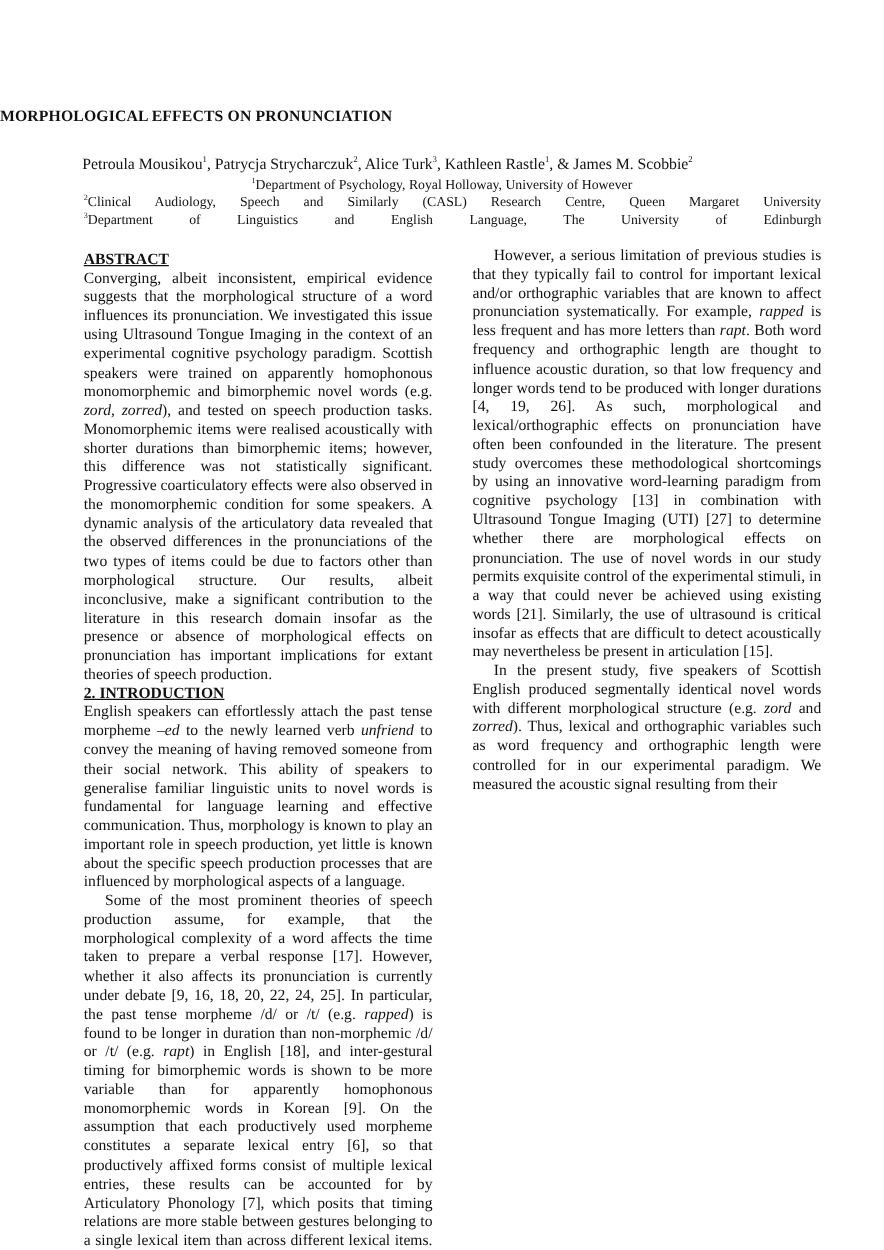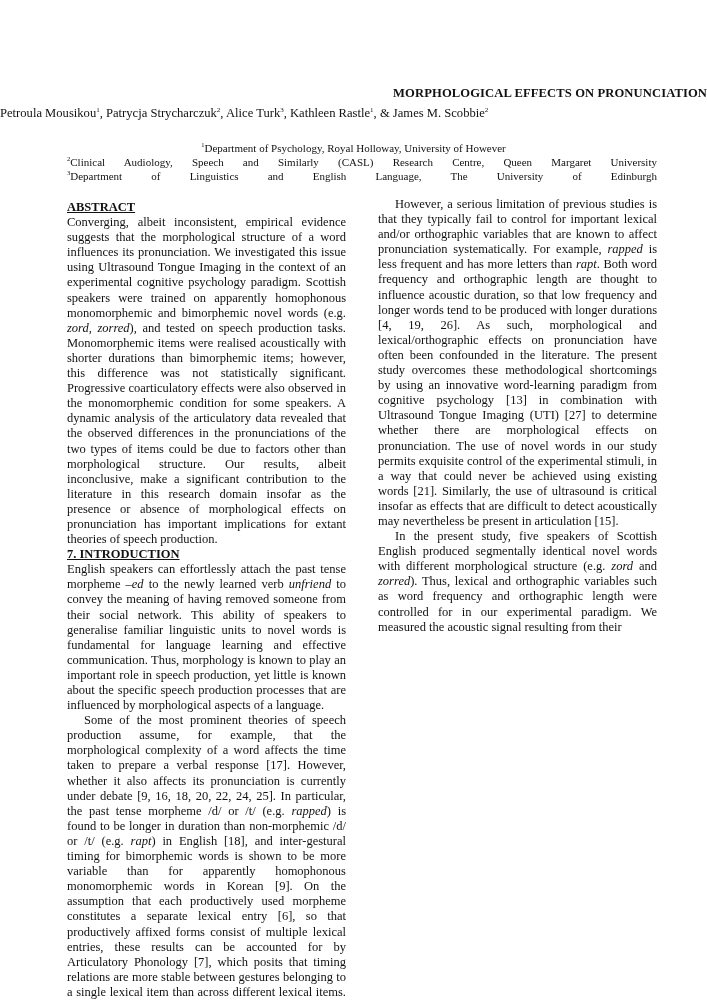--- a/index.html
+++ b/index.html
@@ -1,20 +1,20 @@
 <!DOCTYPE html>
 <html><head>
 <meta charset="utf-8">
 <style>
   html, body { margin: 0; padding: 0; background: #ffffff; }
   body { width: 707px; height: 1000px; position: relative; overflow: hidden;
          font-family: "Liberation Serif", serif; color: #111; }
-  .title { position: absolute; top: 86px; left: 0; width: 707px; text-align: right;
+  .title { position: absolute; top: 86px; left: 0; width: 707px; text-align: left;
            font-weight: bold; font-size: 12.6px; letter-spacing: 0.1px; }
-  .authors { position: absolute; top: 106px; left: 0; width: 620px; 
+  .authors { position: absolute; top: 124px; left: 0; width: 620px; text-align: center;
              font-size: 12.6px; }
   .authors sup { font-size: 7px; vertical-align: super; line-height: 0; }
   .aff1 { position: absolute; top: 142px; left: 0; width: 707px; text-align: center; font-size: 11px; }
   .aff { position: absolute; left: 67px; width: 590px; font-size: 11px; text-align: justify;
          text-align-last: justify; line-height: 13px; white-space: nowrap; }
   .aff sup, .aff1 sup { font-size: 6.5px; vertical-align: super; line-height: 0; }
   .aff2 { top: 156px; }
   .aff3 { top: 170px; }
   .col { position: absolute; top: 200px; width: 279px; font-size: 12.5px; line-height: 15.1px; }
   .col-left { left: 67px; }
@@ -37,21 +37,21 @@
   <span>Petroula Mousikou</span><sup>1</sup><span>, </span><span>Patrycja Strycharczuk</span><sup>2</sup><span>, </span><span>Alice Turk</span><sup>3</sup><span>, </span><span>Kathleen Rastle</span><sup>1</sup><span>, &amp; </span><span>James M. Scobbie</span><sup>2</sup>
 </div>
 
 <div class="aff1"><sup>1</sup><span>Department of Psychology, Royal Holloway, University of However</span></div>
 <div class="aff aff2"><sup>2</sup><span>Clinical Audiology, Speech and Similarly (CASL) Research Centre, Queen Margaret University</span></div>
 <div class="aff aff3"><sup>3</sup><span>Department of Linguistics and English Language, The University of Edinburgh</span></div>
 
 <div class="col col-left">
   <p class="heading h-abstract">ABSTRACT</p>
   <p><span>Converging, albeit inconsistent, empirical evidence suggests that the morphological structure of a word influences its pronunciation. We investigated this issue using Ultrasound Tongue Imaging in the context of an experimental cognitive psychology paradigm. Scottish speakers were trained on apparently homophonous monomorphemic and bimorphemic novel words (e.g. </span><i>zord, zorred</i><span>), and tested on speech production tasks. Monomorphemic items were realised acoustically with shorter durations than bimorphemic items; however, this difference was not statistically significant. Progressive coarticulatory effects were also observed in the monomorphemic condition for some speakers. A dynamic analysis of the articulatory data revealed that the observed differences in the pronunciations of the two types of items could be due to factors other than morphological structure. Our results, albeit inconclusive, make a significant contribution to the literature in this research domain insofar as the presence or absence of morphological effects on pronunciation has important implications for extant theories of speech production.</span></p>
-  <p class="heading h-intro">7. INTRODUCTION</p>
+  <p class="heading h-intro">2. INTRODUCTION</p>
   <p><span>English speakers can effortlessly attach the past tense morpheme </span><i>–ed</i><span> to the newly learned verb </span><i>unfriend</i><span> to convey the meaning of having removed someone from their social network. This ability of speakers to generalise familiar linguistic units to novel words is fundamental for language learning and effective communication. Thus, morphology is known to play an important role in speech production, yet little is known about the specific speech production processes that are influenced by morphological aspects of a language.</span></p>
   <p class="indent" id="p2"><span>Some of the most prominent theories of speech production assume, for example, that the morphological complexity of a word affects the time taken to prepare a verbal response [17]. However, whether it also affects its pronunciation is currently under debate [9, 16, 18, 20, 22, 24, 25]. In particular, the past tense morpheme /d/ or /t/ (e.g. </span><i>rapped</i><span>) is found to be longer in duration than non-morphemic /d/ or /t/ (e.g. </span><i>rapt</i><span>) in English [18], and inter-gestural timing for bimorphemic words is shown to be more variable than for apparently homophonous monomorphemic words in Korean [9]. On the assumption that each productively used morpheme constitutes a separate lexical entry [6], so that productively affixed forms consist of multiple lexical entries, these results can be accounted for by Articulatory Phonology [7], which posits that timing relations are more stable between gestures belonging to a single lexical item than across different lexical items. In contrast, the above results cannot be explained by theories in which the output of phonology has no information concerning word-internal morphological structure [10], or theories which pose that phonetic encoding does not have access to morphological information [17].</span></p>
 </div>
 
 <div class="col col-right">
   <p class="indent"><span>However, a serious limitation of previous studies is that they typically fail to control for important lexical and/or orthographic variables that are known to affect pronunciation systematically. For example, </span><i>rapped</i><span> is less frequent and has more letters than </span><i>rapt</i><span>. Both word frequency and orthographic length are thought to influence acoustic duration, so that low frequency and longer words tend to be produced with longer durations [4, 19, 26]. As such, morphological and lexical/orthographic effects on pronunciation have often been confounded in the literature. The present study overcomes these methodological shortcomings by using an innovative word-learning paradigm from cognitive psychology [13] in combination with Ultrasound Tongue Imaging (UTI) [27] to determine whether there are morphological effects on pronunciation. The use of novel words in our study permits exquisite control of the experimental stimuli, in a way that could never be achieved using existing words [21]. Similarly, the use of ultrasound is critical insofar as effects that are difficult to detect acoustically may nevertheless be present in articulation [15].</span></p>
   <p class="indent"><span>In the present study, five speakers of Scottish English produced segmentally identical novel words with different morphological structure (e.g. </span><i>zord</i><span> and </span><i>zorred</i><span>). Thus, lexical and orthographic variables such as word frequency and orthographic length were controlled for in our experimental paradigm. We measured the acoustic signal resulting from their</span></p>
 </div>
 
 </body></html>

